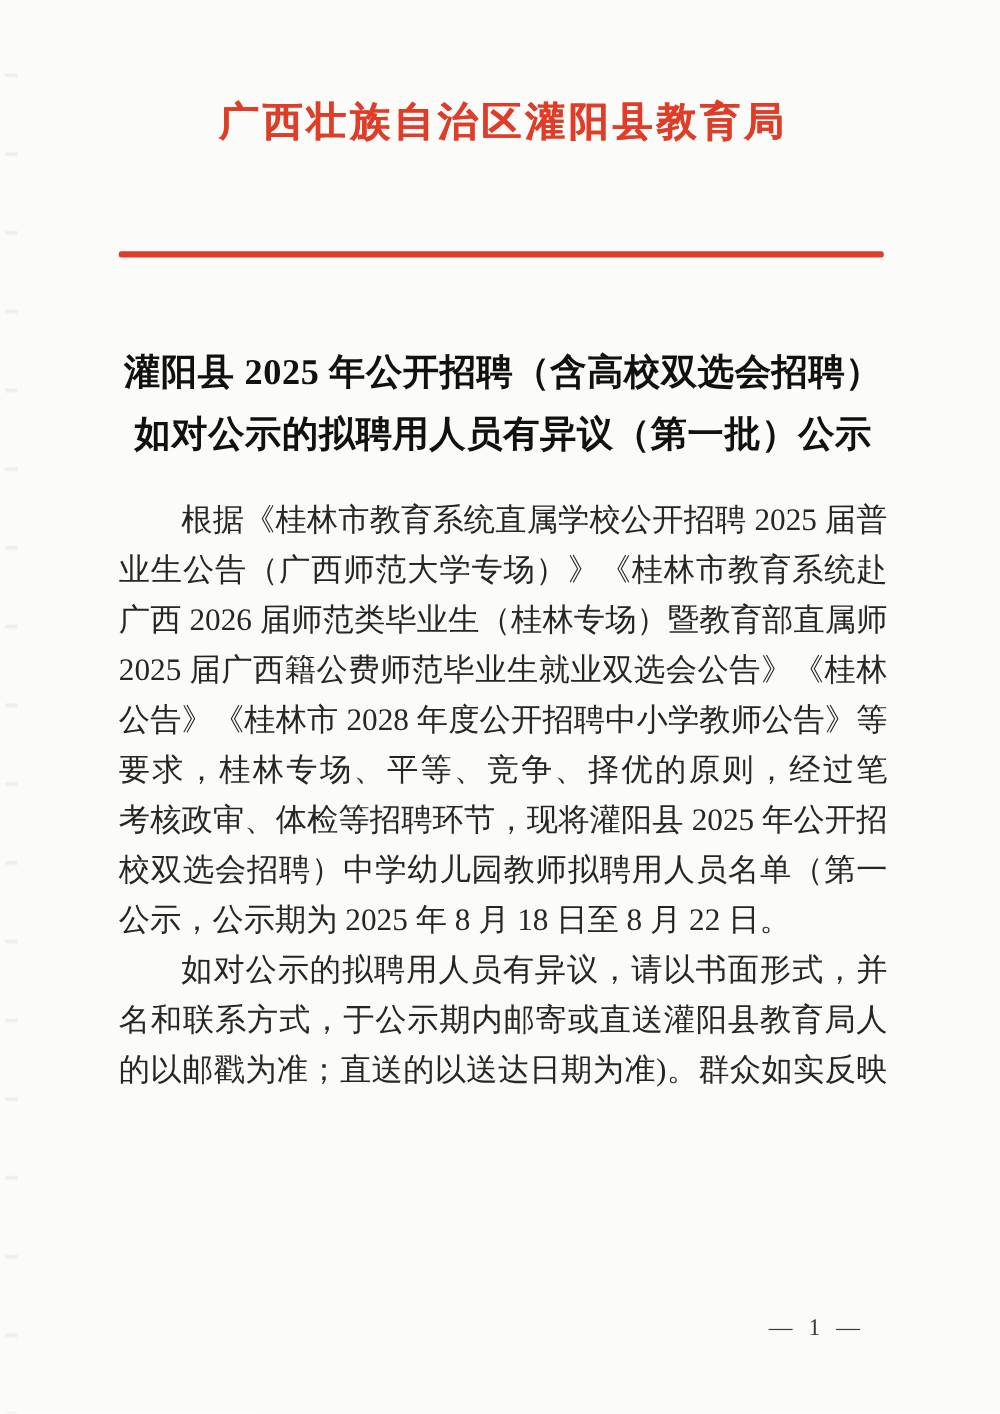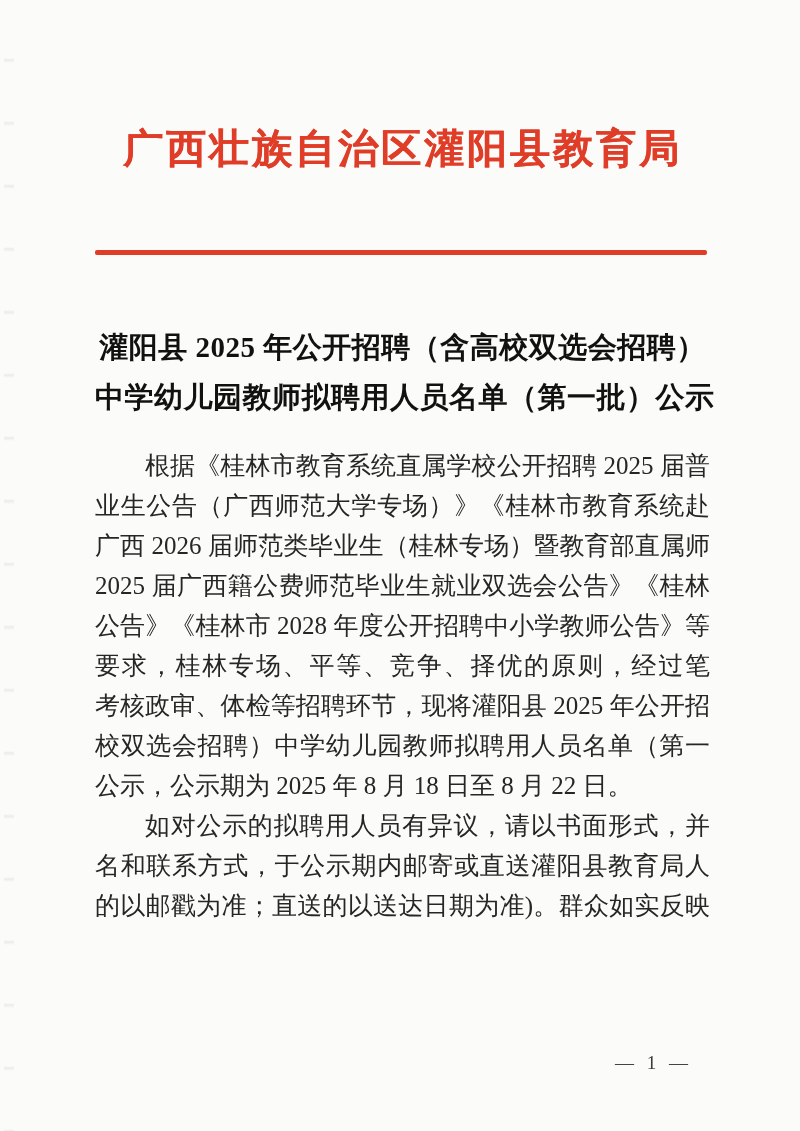--- a/index.html
+++ b/index.html
@@ -35,29 +35,30 @@
       rgba(185,178,172,0.22) 60px,
       rgba(190,185,180,0.0) 63px
     );
     pointer-events: none;
   }
   .content {
     position: relative;
     padding: 0 90px 0 95px; 
   }
   .agency-header {
-    margin-top: 116px;
+    margin-top: 67px;
     text-align: center;
     color: var(--accent);
-    font-size: 40px;
+    font-size: 32px;
     font-weight: bold;
     letter-spacing: 3px;
     line-height: 66px;
     white-space: nowrap;
     text-shadow: 0.4px 0 0 var(--accent);
+    font-family: Liberation Mono, monospace;
   }
   .red-rule {
     margin-top: 68px;
     height: 5px;
     width: 612px;
     background: var(--accent);
     border-radius: 2px;
   }
   .doc-title {
     margin-top: 67px;
@@ -99,21 +100,21 @@
 </head>
 <body>
 
 <div class="page">
   <div class="scan-edge"></div>
   <div class="content">
     <div class="agency-header">广西壮族自治区灌阳县教育局</div>
     <div class="red-rule"></div>
     <h1 class="doc-title">
       <span class="title-line">灌阳县 2025 年公开招聘（含高校双选会招聘）</span>
-      <span class="title-line">中学幼儿园教师拟聘用人员名单（第一批）公示</span>
+      <span class="title-line">如对公示的拟聘用人员有异议（第一批）公示</span>
     </h1>
     <div class="doc-body">
         <div>
           <div class="body-line indent">根据《桂林市教育系统直属学校公开招聘 2025 届普通高校毕</div>
           <div class="body-line">业生公告（广西师范大学专场）》《桂林市教育系统赴高校招聘</div>
           <div class="body-line">广西 2026 届师范类毕业生（桂林专场）暨教育部直属师范大学</div>
           <div class="body-line">2025 届广西籍公费师范毕业生就业双选会公告》《桂林市教育系</div>
           <div class="body-line">公告》《桂林市 2028 年度公开招聘中小学教师公告》等相关文件</div>
           <div class="body-line">要求，桂林专场、平等、竞争、择优的原则，经过笔试、面试、</div>
           <div class="body-line">考核政审、体检等招聘环节，现将灌阳县 2025 年公开招聘（含高</div>

